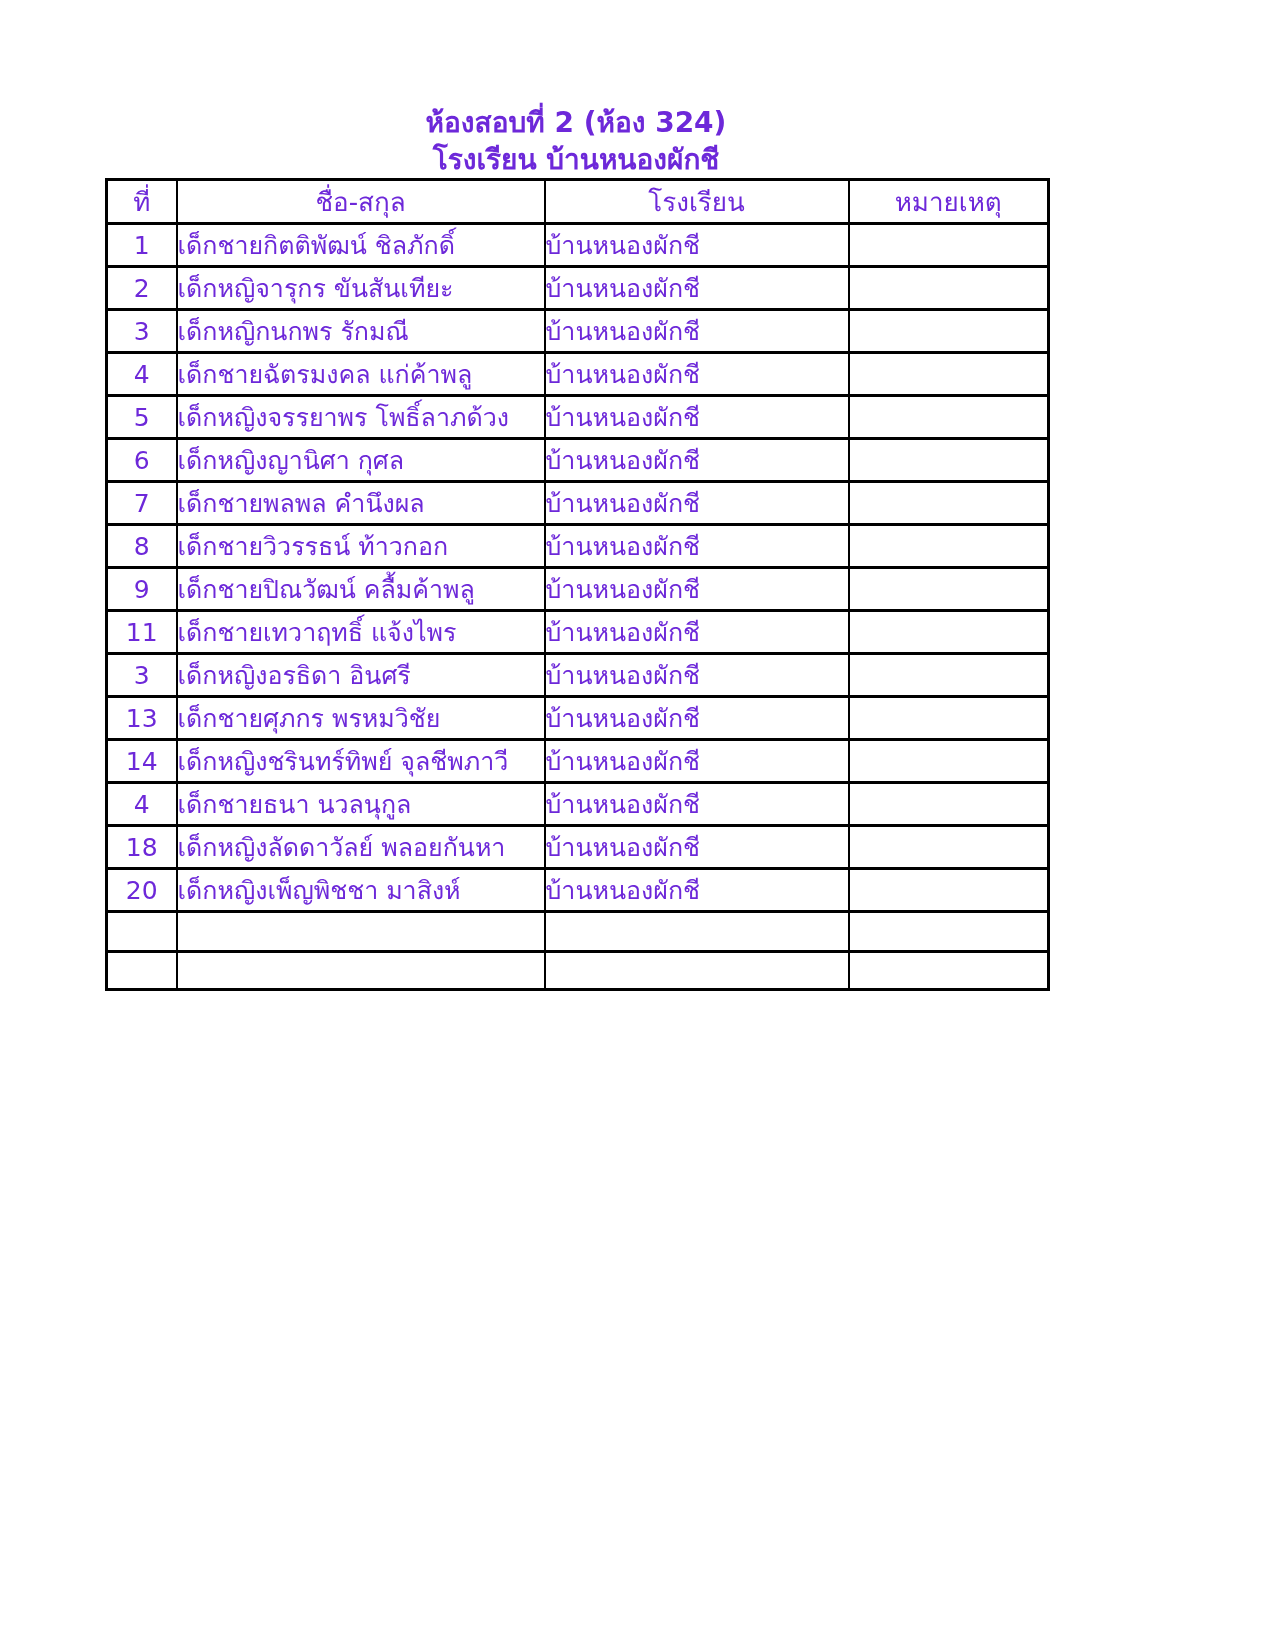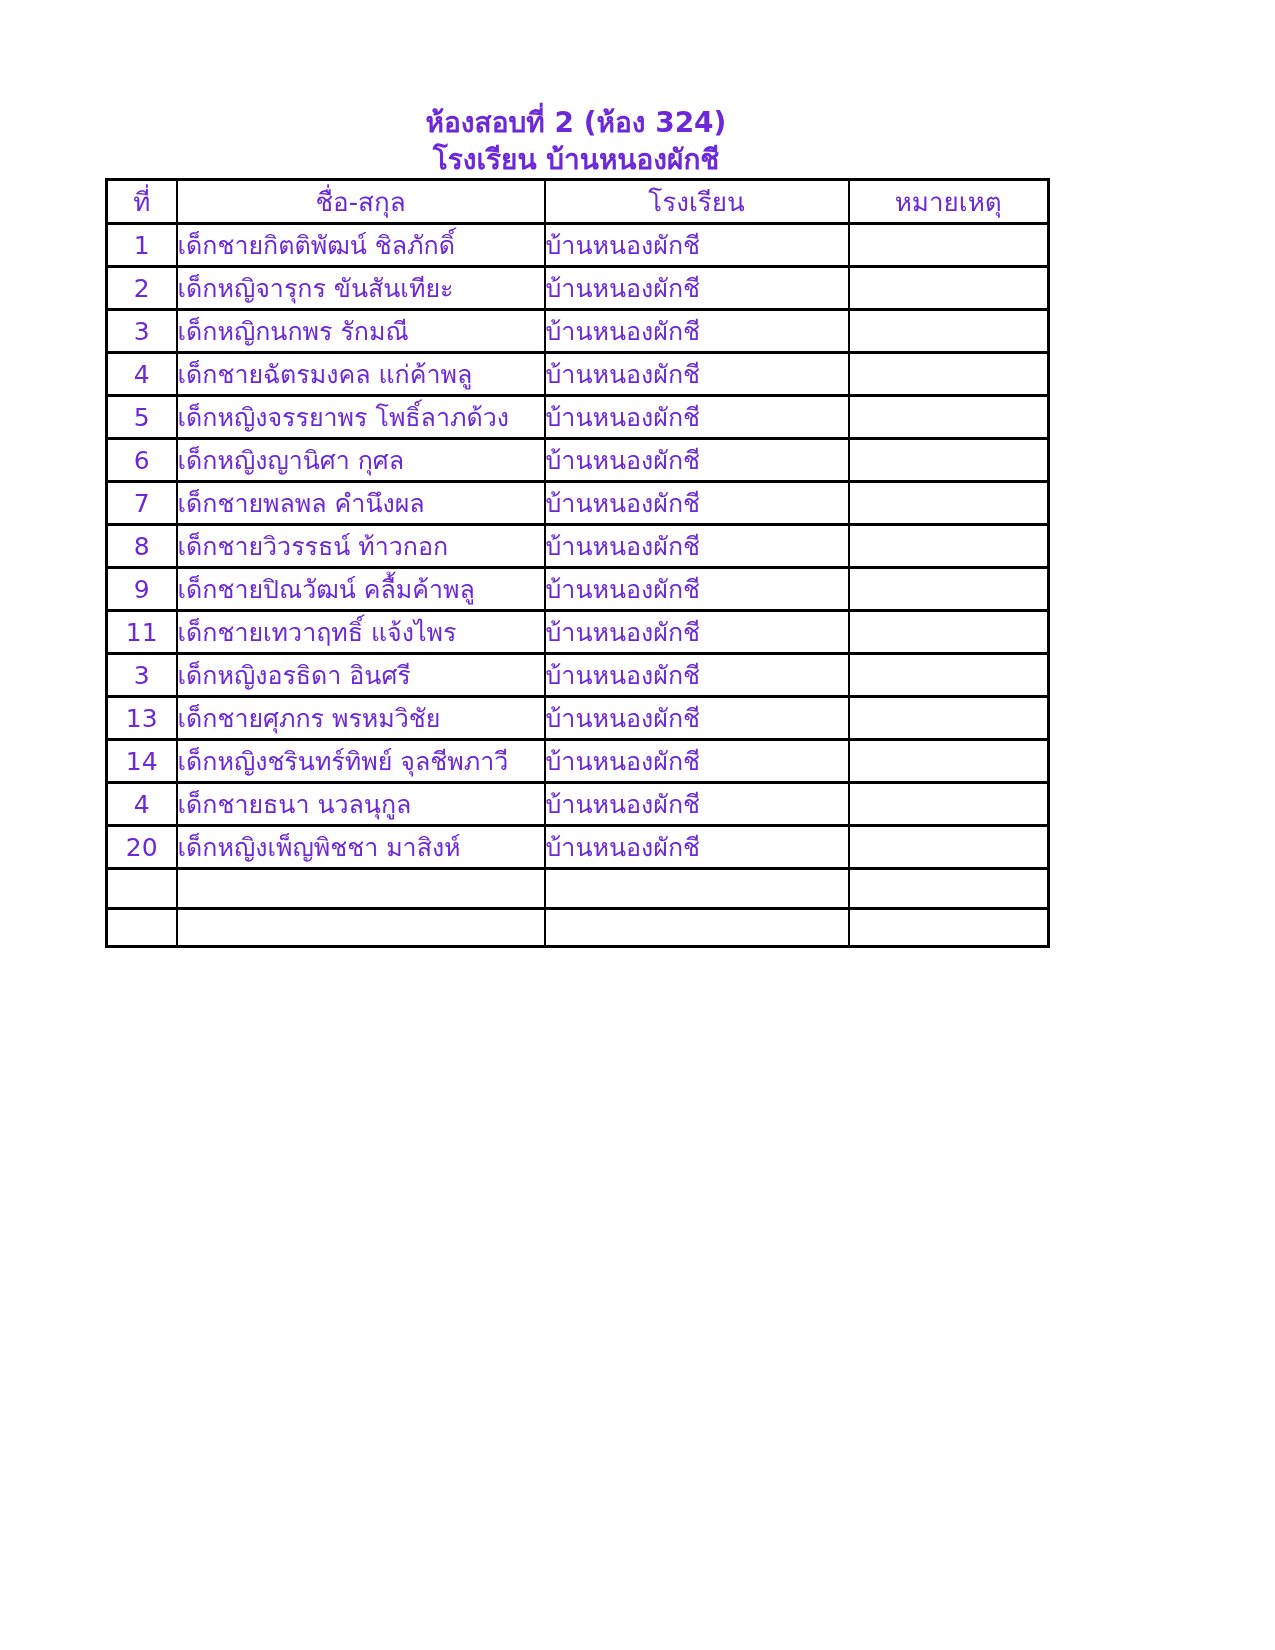--- a/index.html
+++ b/index.html
@@ -177,20 +177,26 @@
       <td class="cell-school">บ้านหนองผักชี</td>
       <td class="cell-note"></td>
     </tr>
         <tr>
       <td class="cell-no">4</td>
       <td class="cell-name">เด็กชายธนา  นวลนุกูล</td>
       <td class="cell-school">บ้านหนองผักชี</td>
       <td class="cell-note"></td>
     </tr>
         <tr>
+      <td class="cell-no">18</td>
+      <td class="cell-name">เด็กหญิงลัดดาวัลย์  พลอยกันหา</td>
+      <td class="cell-school">บ้านหนองผักชี</td>
+      <td class="cell-note"></td>
+    </tr>
+        <tr>
       <td class="cell-no">20</td>
       <td class="cell-name">เด็กหญิงเพ็ญพิชชา  มาสิงห์</td>
       <td class="cell-school">บ้านหนองผักชี</td>
       <td class="cell-note"></td>
     </tr>
         <tr class="empty-row-1">
       <td class="cell-no"></td>
       <td class="cell-name"></td>
       <td class="cell-school"></td>
       <td class="cell-note"></td>

